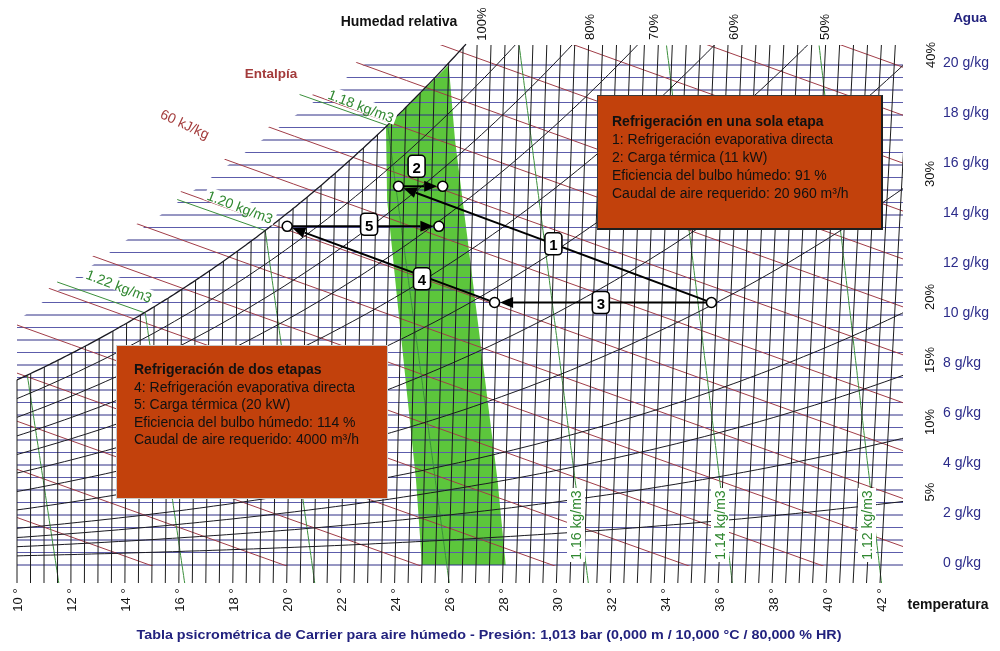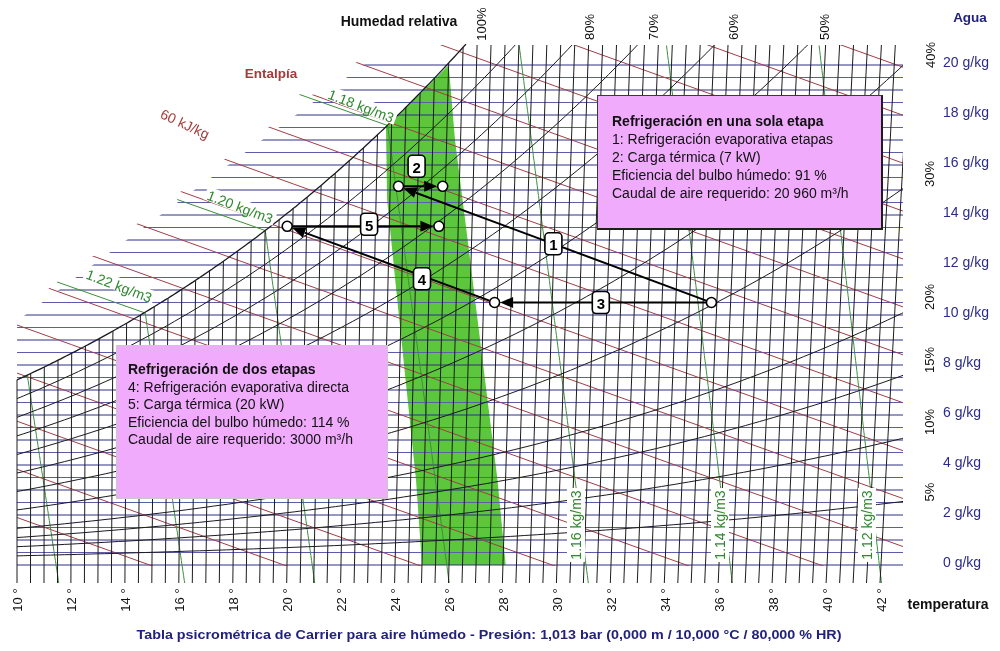--- a/index.html
+++ b/index.html
@@ -7,24 +7,24 @@
   #chart-svg { position: absolute; left: 0; top: 0; }
   svg text { font-family: "Liberation Sans", sans-serif; }
   .t-bold { font-weight: bold; font-size: 14px; fill: #111111; }
   .t-red { fill: #a33b3b; }
   .t-navy { fill: #22227e; }
   .t-green { fill: #2f872f; font-size: 14px; }
   .t-rh { font-size: 13px; fill: #111111; }
   .t-gkg { font-size: 14px; fill: #2b2b8a; }
   .t-temp { font-size: 13px; fill: #111111; }
   .t-step { font-size: 15px; font-weight: bold; fill: #000000; }
-  .info-box { position: absolute; background: #f0abfc; box-sizing: border-box; font-size: 14px; color: #111111; white-space: nowrap; font-family: "Liberation Sans", sans-serif; }
+  .info-box { position: absolute; background: #c2410c; box-sizing: border-box; font-size: 14px; color: #111111; white-space: nowrap; font-family: "Liberation Sans", sans-serif; }
   .info-box .title { font-weight: bold; }
   .box1 { left: 597px; top: 95px; width: 286px; height: 135px; border: 1px solid #3a3a3a; border-right: 2px solid #1e1e1e; border-bottom: 2px solid #1e1e1e; padding: 16px 0 0 14px; line-height: 18px; }
-  .box2 { left: 116px; top: 345px; width: 272px; height: 154px; border: 1px solid #c9c9c9; padding: 15px 0 0 11px; line-height: 17.6px; }
+  .box2 { left: 116px; top: 345px; width: 272px; height: 154px; border: 1px solid #c9c9c9; padding: 15px 0 0 17px; line-height: 17.6px; }
 </style>
 </head>
 <body>
 
 <div id="page">
   <svg id="chart-svg" width="1000" height="651" viewBox="0 0 1000 651">
     <defs>
       <clipPath id="clip-chart">
           <polygon points="17,45 903,45 903,566 17,566"></polygon>
         </clipPath>
@@ -302,26 +302,26 @@
         <text x="600.8" y="303.5" class="t-step" text-anchor="middle" dominant-baseline="central">3</text>
         <rect x="413.5" y="267.8" width="17" height="22" rx="4" fill="#ffffff" stroke="#000000" stroke-width="1.6"></rect>
         <text x="422.0" y="279.8" class="t-step" text-anchor="middle" dominant-baseline="central">4</text>
         <rect x="360.6" y="213.3" width="17" height="22" rx="4" fill="#ffffff" stroke="#000000" stroke-width="1.6"></rect>
         <text x="369.1" y="225.3" class="t-step" text-anchor="middle" dominant-baseline="central">5</text>
       </g>
   </svg>
 
   <div class="info-box box1">
     <div class="title">Refrigeración en una sola etapa</div>
-    <div>1: Refrigeración evaporativa etapas</div>
-    <div>2: Carga térmica (7 kW)</div>
+    <div>1: Refrigeración evaporativa directa</div>
+    <div>2: Carga térmica (11 kW)</div>
     <div>Eficiencia del bulbo húmedo: 91 %</div>
     <div>Caudal de aire requerido: 20 960 m³/h</div>
   </div>
 
   <div class="info-box box2">
     <div class="title">Refrigeración de dos etapas</div>
     <div>4: Refrigeración evaporativa directa</div>
     <div>5: Carga térmica (20 kW)</div>
     <div>Eficiencia del bulbo húmedo: 114 %</div>
-    <div>Caudal de aire requerido: 3000 m³/h</div>
+    <div>Caudal de aire requerido: 4000 m³/h</div>
   </div>
 </div>
 
 </body></html>

